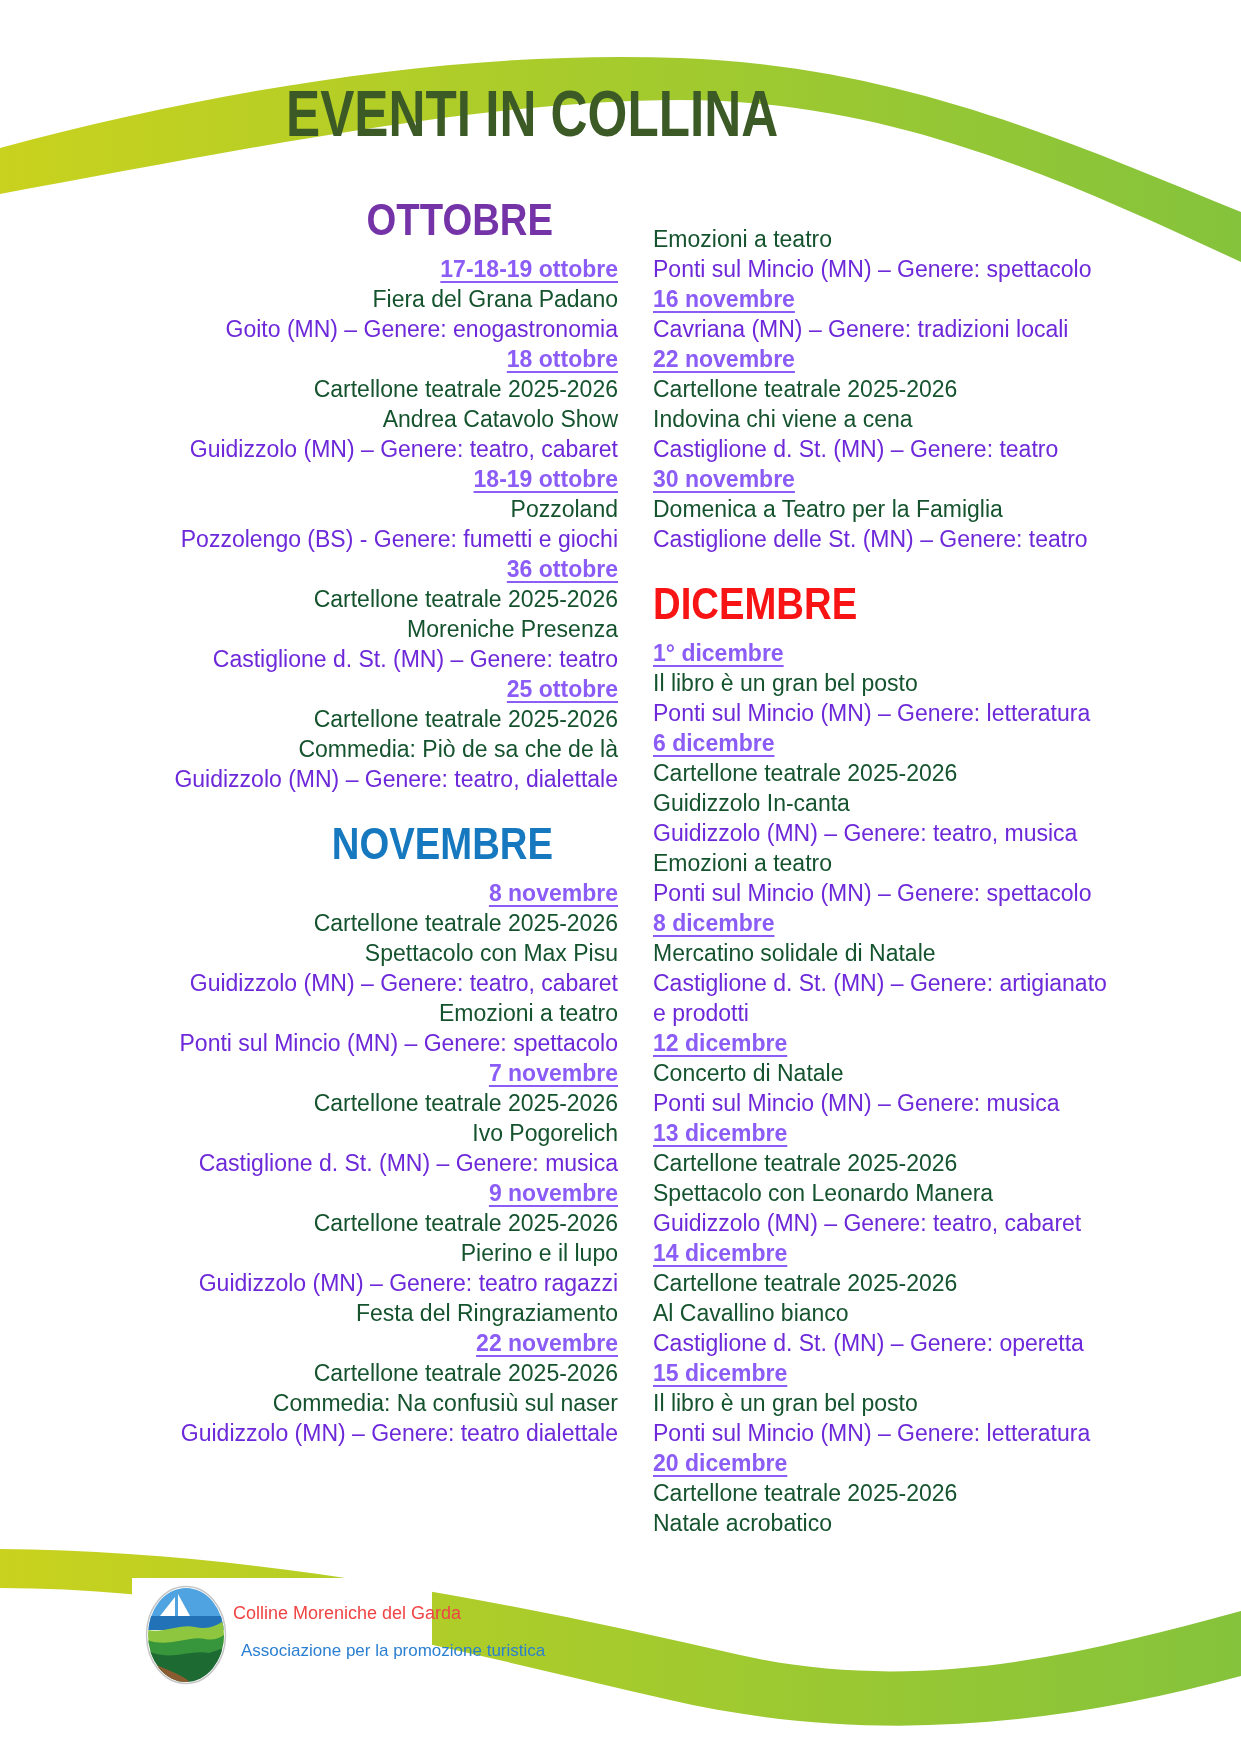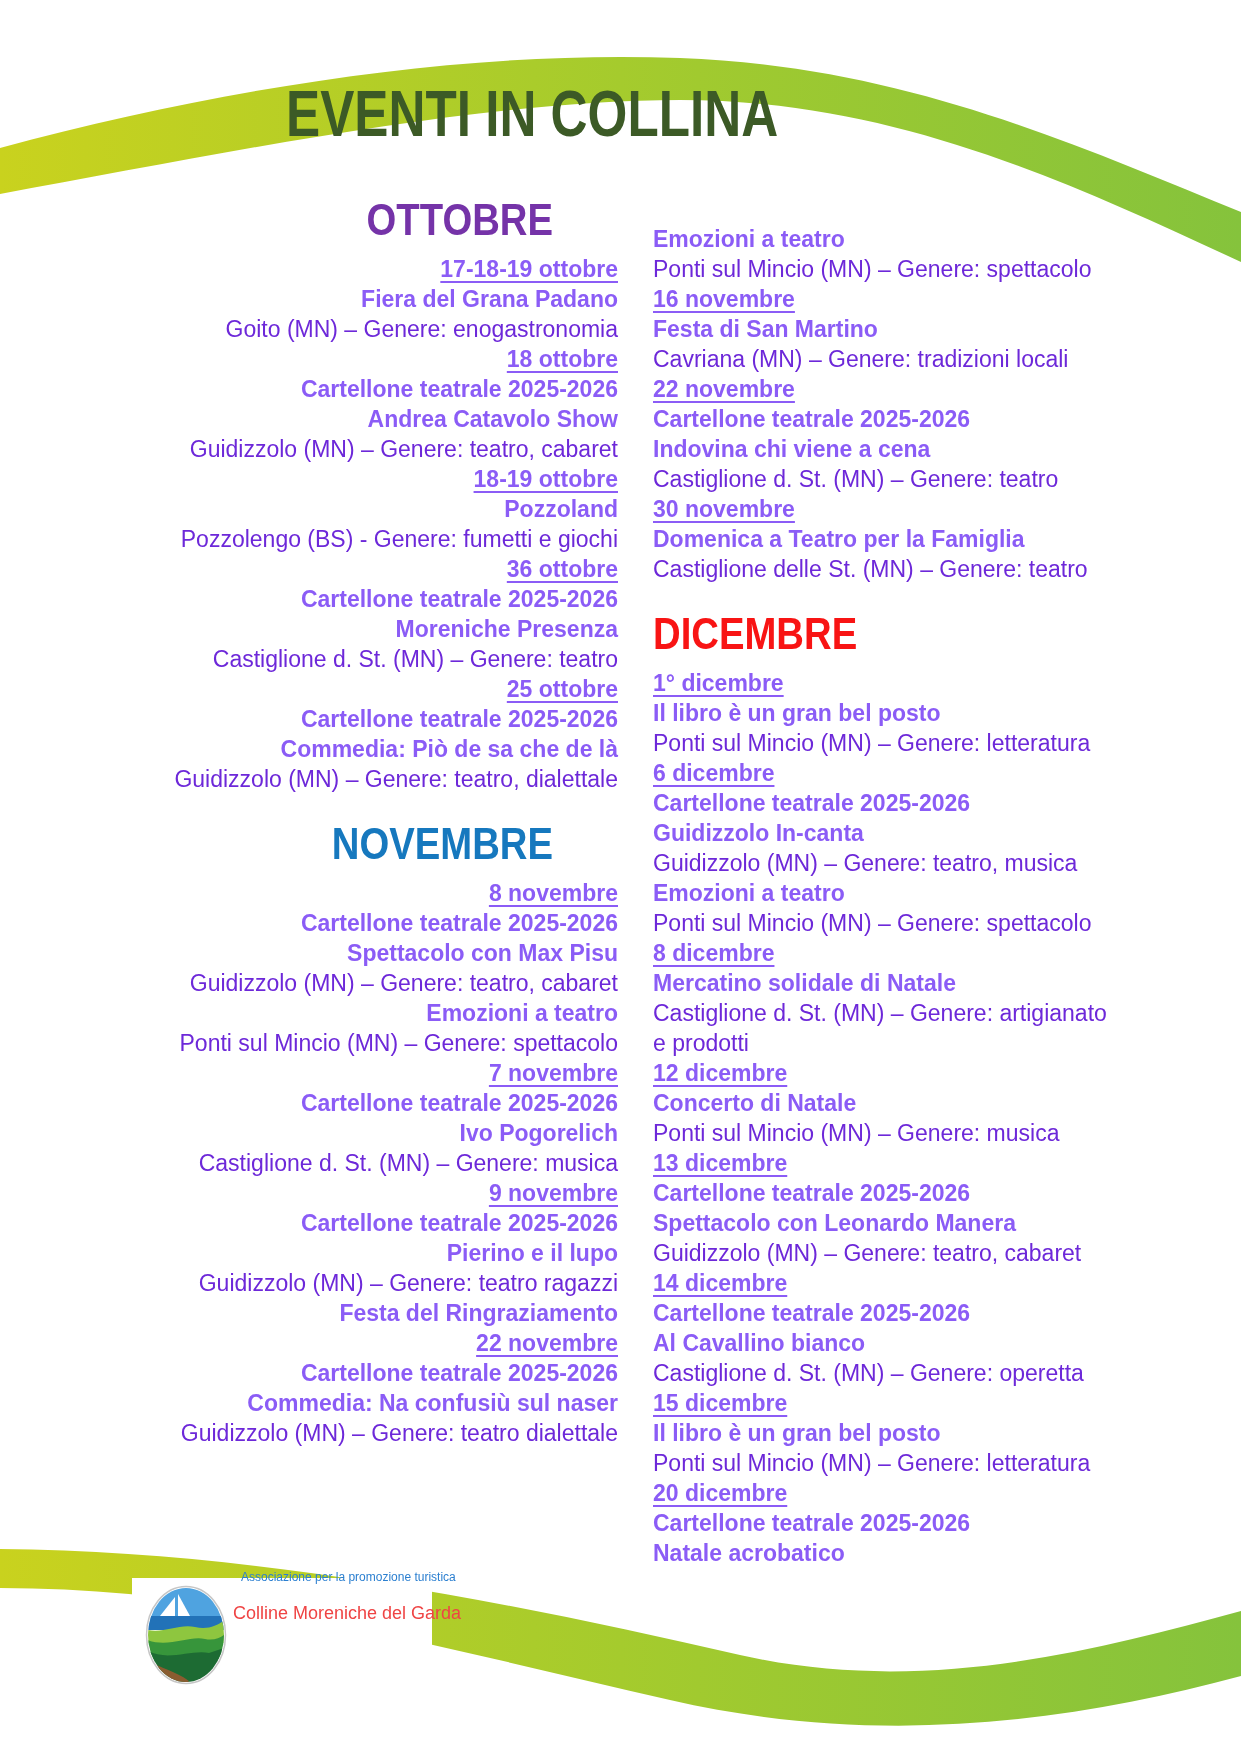--- a/index.html
+++ b/index.html
@@ -20,31 +20,31 @@
   .line{font-size:23px;line-height:30px;color:#151515;white-space:nowrap;}
   .month{
     font-size:44px;line-height:48px;font-weight:bold;
     margin:26px 0 10px 0;transform:scaleX(0.87);transform-origin:left;
   }
   .month:first-child{margin-top:0;}
   .date{
     font-weight:bold;color:#8b5cf6;
     text-decoration:underline;text-decoration-thickness:2px;text-underline-offset:4px;
   }
-  .evt-title{font-weight:bold;color:#8b5cf6;}
+  .evt-title{font-weight:normal;color:#14532d;}
   .evt-loc{color:#6d28d9;}
   .logo-box{position:absolute;left:132px;top:1578px;width:300px;height:166px;background:#ffffff;}
   .logo-oval{position:absolute;left:145px;top:1585px;}
   .logo-title{
     position:absolute;left:233px;top:1603px;
     font-size:18px;color:#ef4444;white-space:nowrap;
   }
   .logo-subtitle{
-    position:absolute;left:241px;top:1570px;
-    font-size:12px;color:#2b7fd0;white-space:nowrap;
+    position:absolute;left:241px;top:1641px;
+    font-size:17px;color:#2b7fd0;white-space:nowrap;
   }
 </style>
 </head>
 <body>
 
 <svg class="wave-svg" width="1241" height="1755" viewBox="0 0 1241 1755">
   <defs>
     <linearGradient id="wgrad" x1="0%" y1="0%" x2="100%" y2="0%">
       <stop offset="0%" stop-color="#c9d21e"></stop>
       <stop offset="50%" stop-color="#a5cb2d"></stop>
@@ -107,21 +107,20 @@
     <div class="line evt-title">Festa del Ringraziamento</div>
     <div class="line date">22 novembre</div>
     <div class="line evt-title">Cartellone teatrale 2025-2026</div>
     <div class="line evt-title">Commedia: Na confusiù sul naser</div>
     <div class="line evt-loc">Guidizzolo (MN) – Genere: teatro dialettale</div>
   </div>
 <div class="col col-right">
     <div class="line evt-title">Emozioni a teatro</div>
     <div class="line evt-loc">Ponti sul Mincio (MN) – Genere: spettacolo</div>
     <div class="line date">16 novembre</div>
-    <div class="line evt-title">Festa di San Martino</div>
     <div class="line evt-loc">Cavriana (MN) – Genere: tradizioni locali</div>
     <div class="line date">22 novembre</div>
     <div class="line evt-title">Cartellone teatrale 2025-2026</div>
     <div class="line evt-title">Indovina chi viene a cena</div>
     <div class="line evt-loc">Castiglione d. St. (MN) – Genere: teatro</div>
     <div class="line date">30 novembre</div>
     <div class="line evt-title">Domenica a Teatro per la Famiglia</div>
     <div class="line evt-loc">Castiglione delle St. (MN) – Genere: teatro</div>
     <div class="line month" style="color: rgb(248, 20, 20);">DICEMBRE</div>
     <div class="line date">1° dicembre</div>

